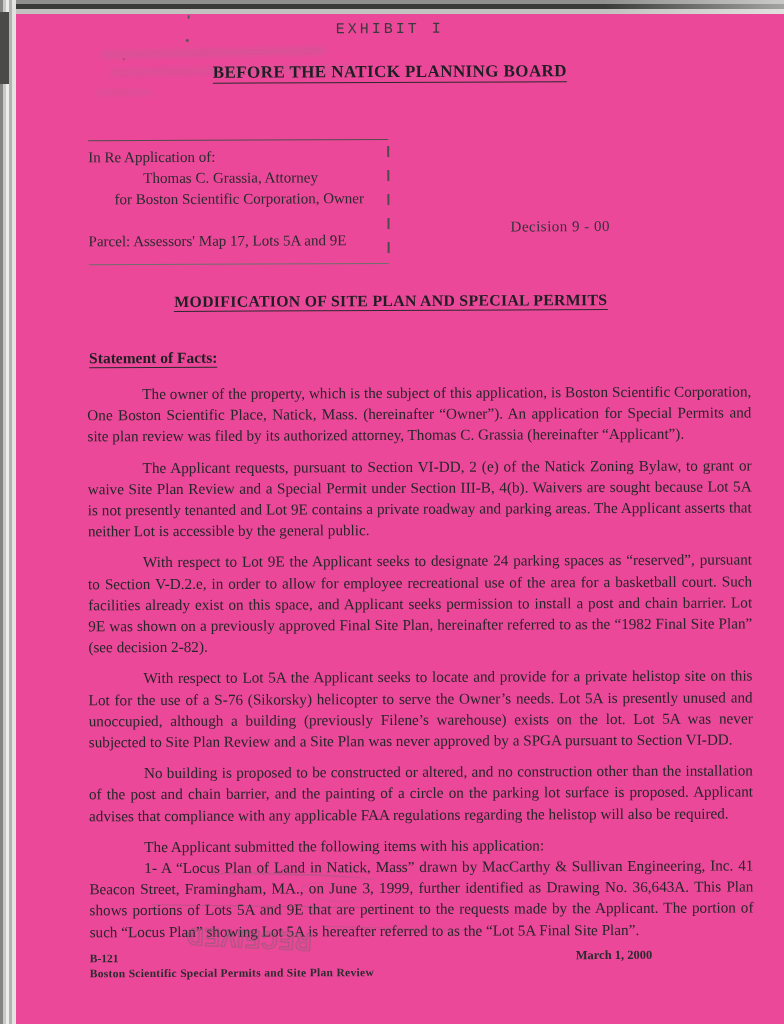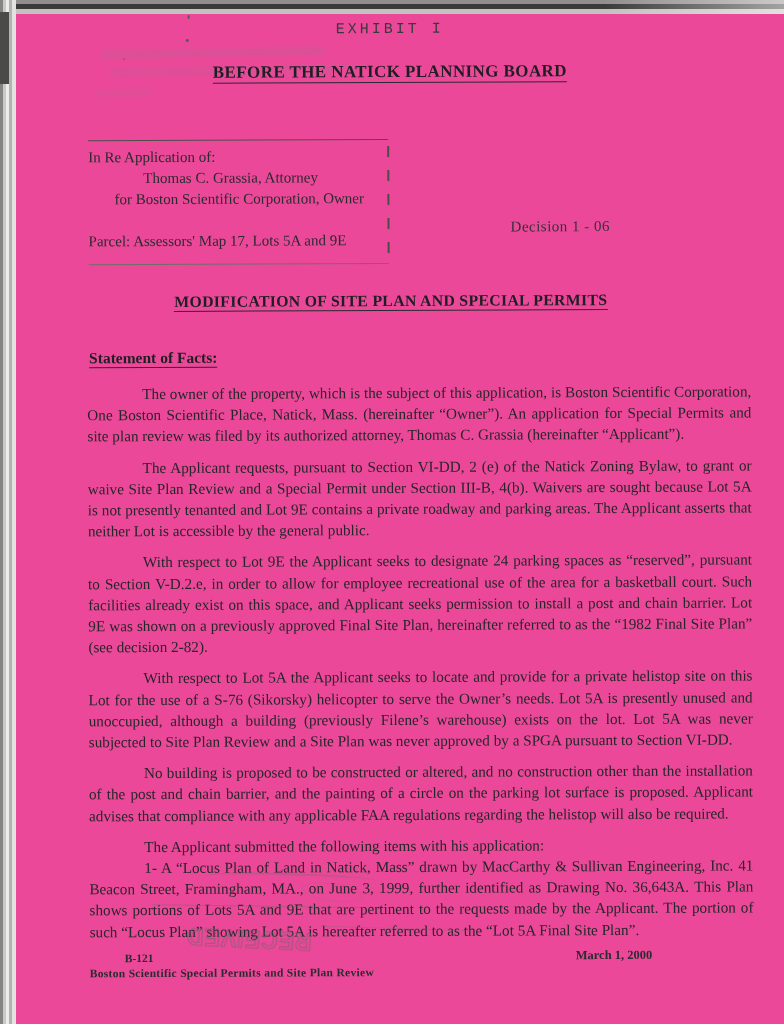--- a/index.html
+++ b/index.html
@@ -67,21 +67,21 @@
   }
 
   .body-text {
     position:absolute; left:88px; top:382px; width:664px;
     font-size:15.2px; line-height:21.2px; text-align:justify; color:#26262a;
   }
   .body-text p { margin:0 0 10px; text-indent:55px; }
   .body-text p.tight { margin:0; }
 
   
-  .footer-docket { position:absolute; left:88px; top:951px; font-size:11.5px; font-weight:bold; color:#2b2b2f;margin-left:35px; }
+  .footer-docket { position:absolute; left:88px; top:951px; font-size:11.5px; font-weight:bold; color:#2b2b2f; }
   .footer-date   { position:absolute; left:574px; top:949px; font-size:12.5px; font-weight:bold; color:#2b2b2f;text-align:center; }
   .footer-title  { position:absolute; left:88px; top:966px; font-size:11.5px; font-weight:bold; letter-spacing:.3px; color:#2b2b2f; }
 
   
   .stamp-received {
     position:absolute; left:180px; top:924px; width:130px;
     transform:rotate(183deg);
     font-family:"Liberation Sans", sans-serif; font-size:23px; font-weight:bold; letter-spacing:1px;
     color:rgba(255,255,255,0);
     -webkit-text-stroke:1.2px rgba(100,100,104,.55);
@@ -130,21 +130,21 @@
 
     <div class="caption">
       <div>In Re Application of:</div>
       <div class="cap-attorney">Thomas C. Grassia, Attorney</div>
       <div class="cap-owner">for Boston Scientific Corporation, Owner</div>
       <div class="cap-gap"></div>
       <div>Parcel: Assessors' Map 17, Lots 5A and 9E</div>
     </div>
     <div class="caption-bar"></div>
 
-    <div class="decision">Decision 1  - 06</div>
+    <div class="decision">Decision 9  - 00</div>
 
     <div class="doc-title">
       <span>MODIFICATION OF SITE PLAN AND SPECIAL PERMITS</span>
     </div>
 
     <div class="section-heading">
       <span>Statement of Facts:</span>
     </div>
 
     <div class="body-text">

